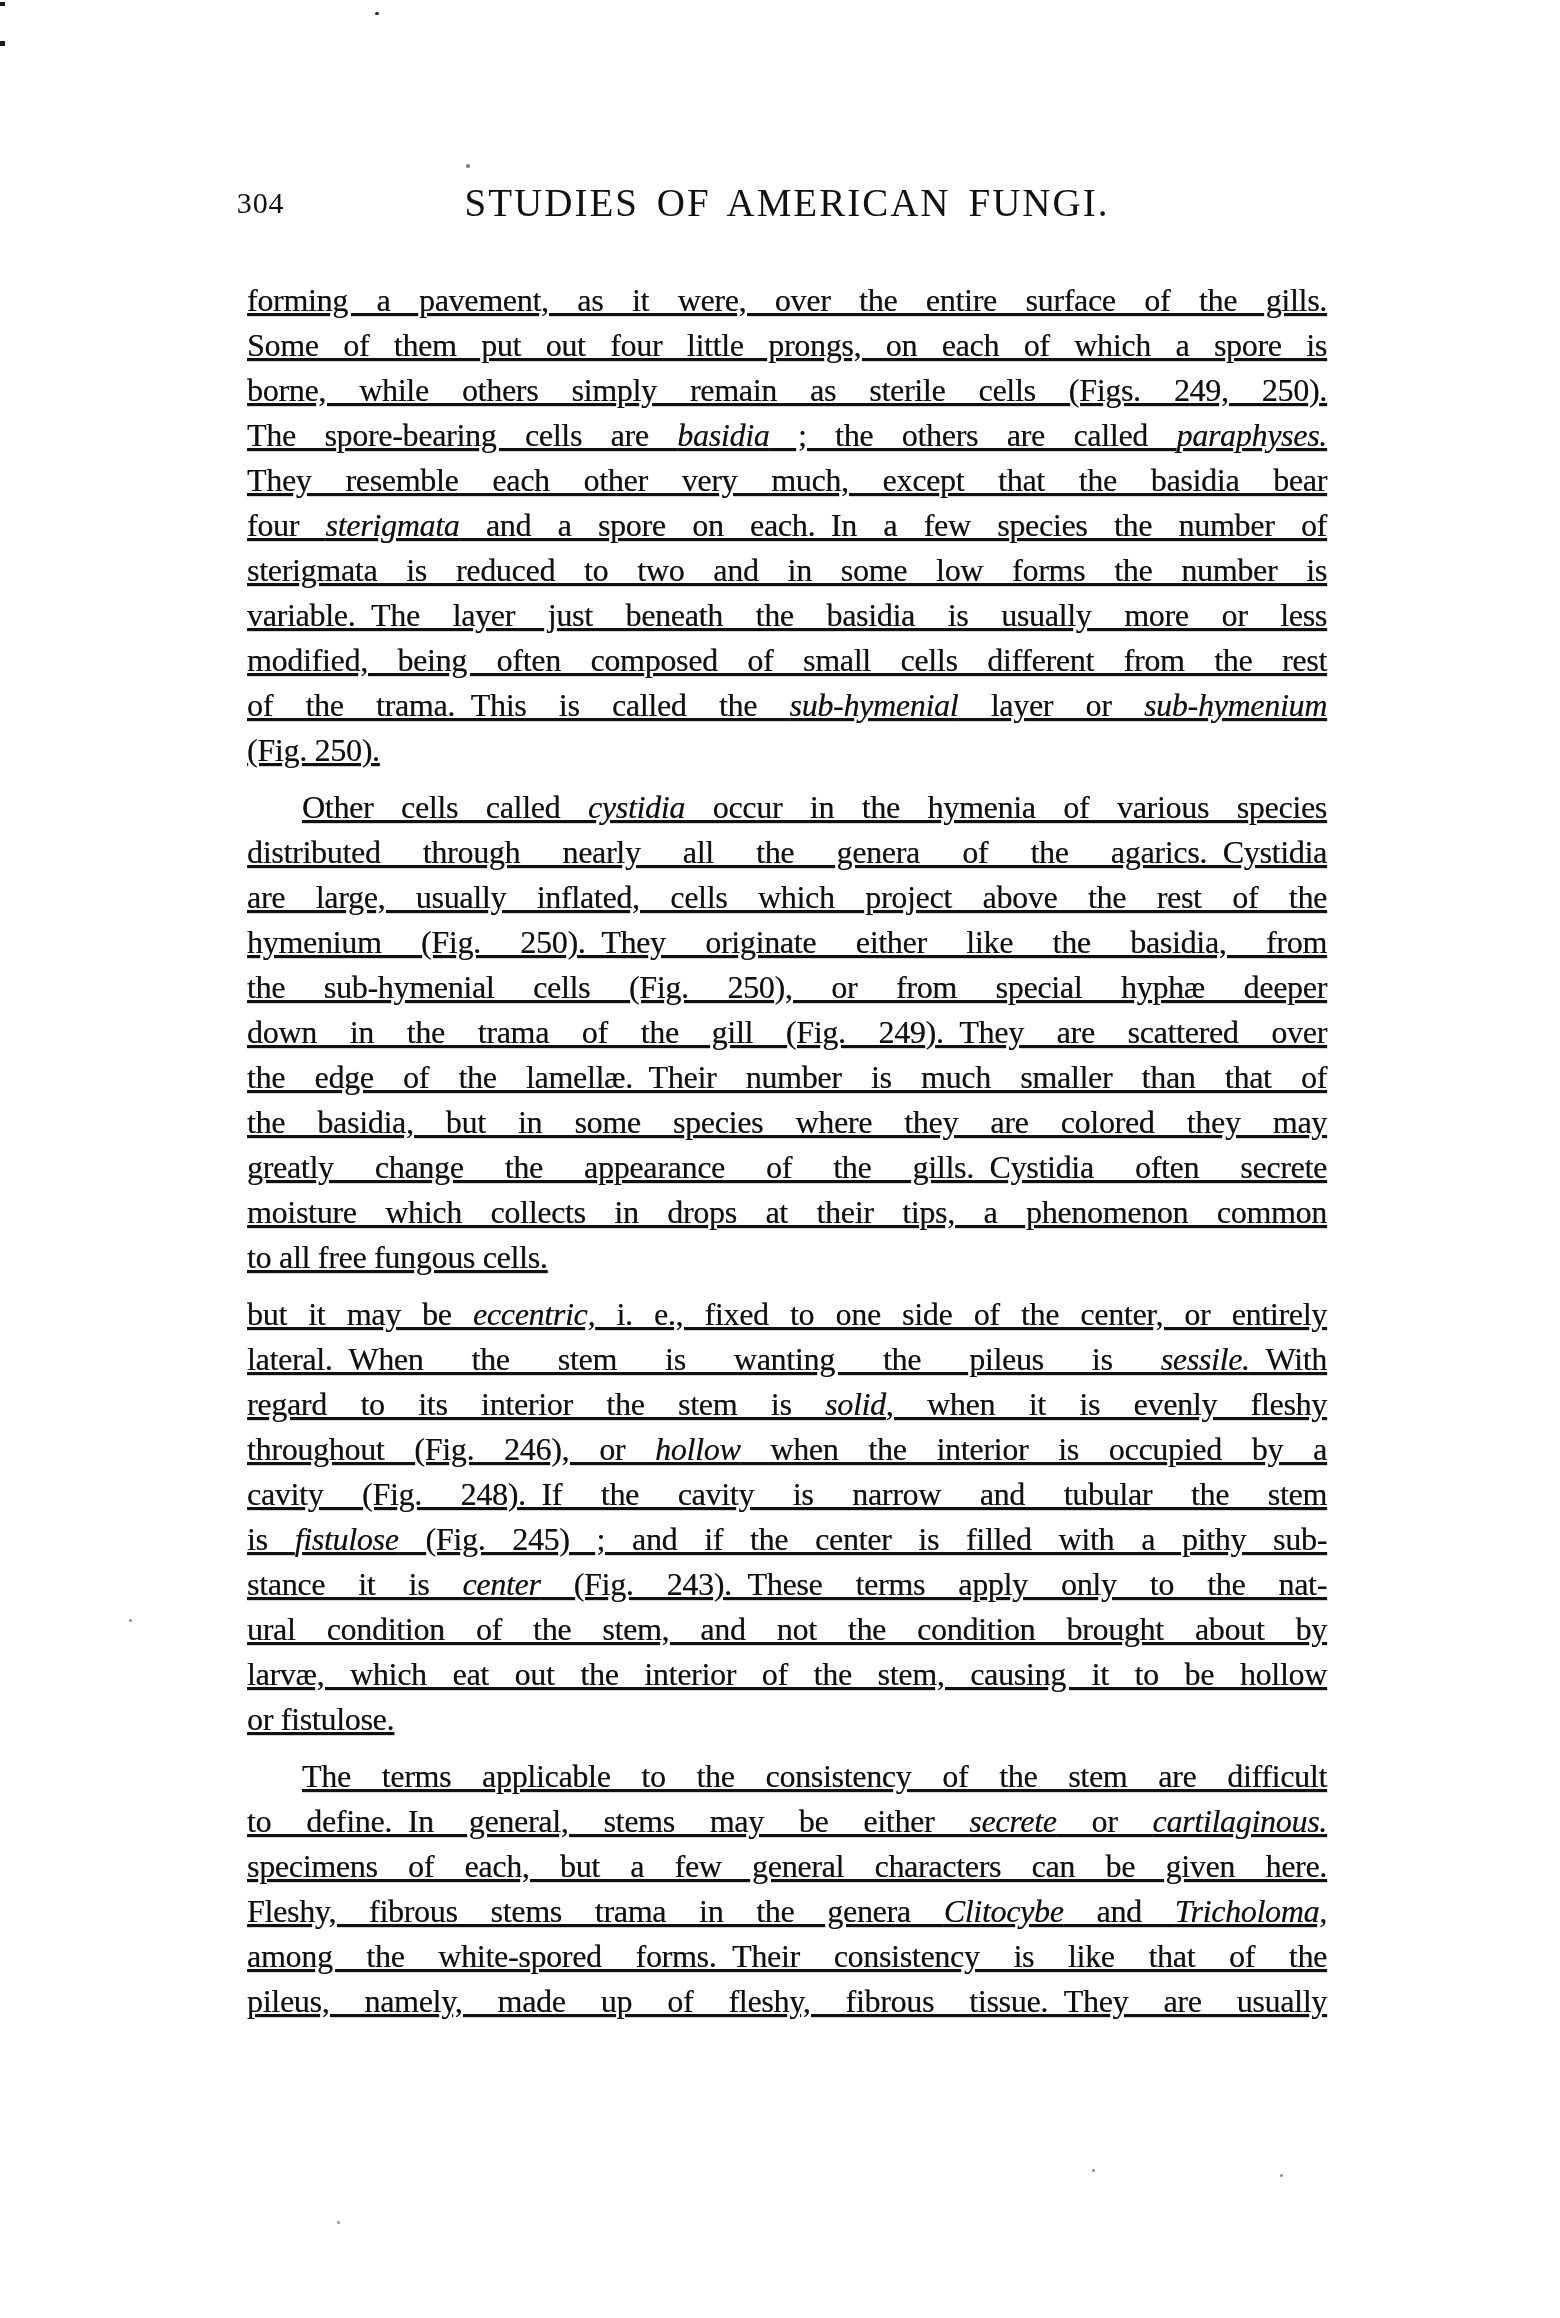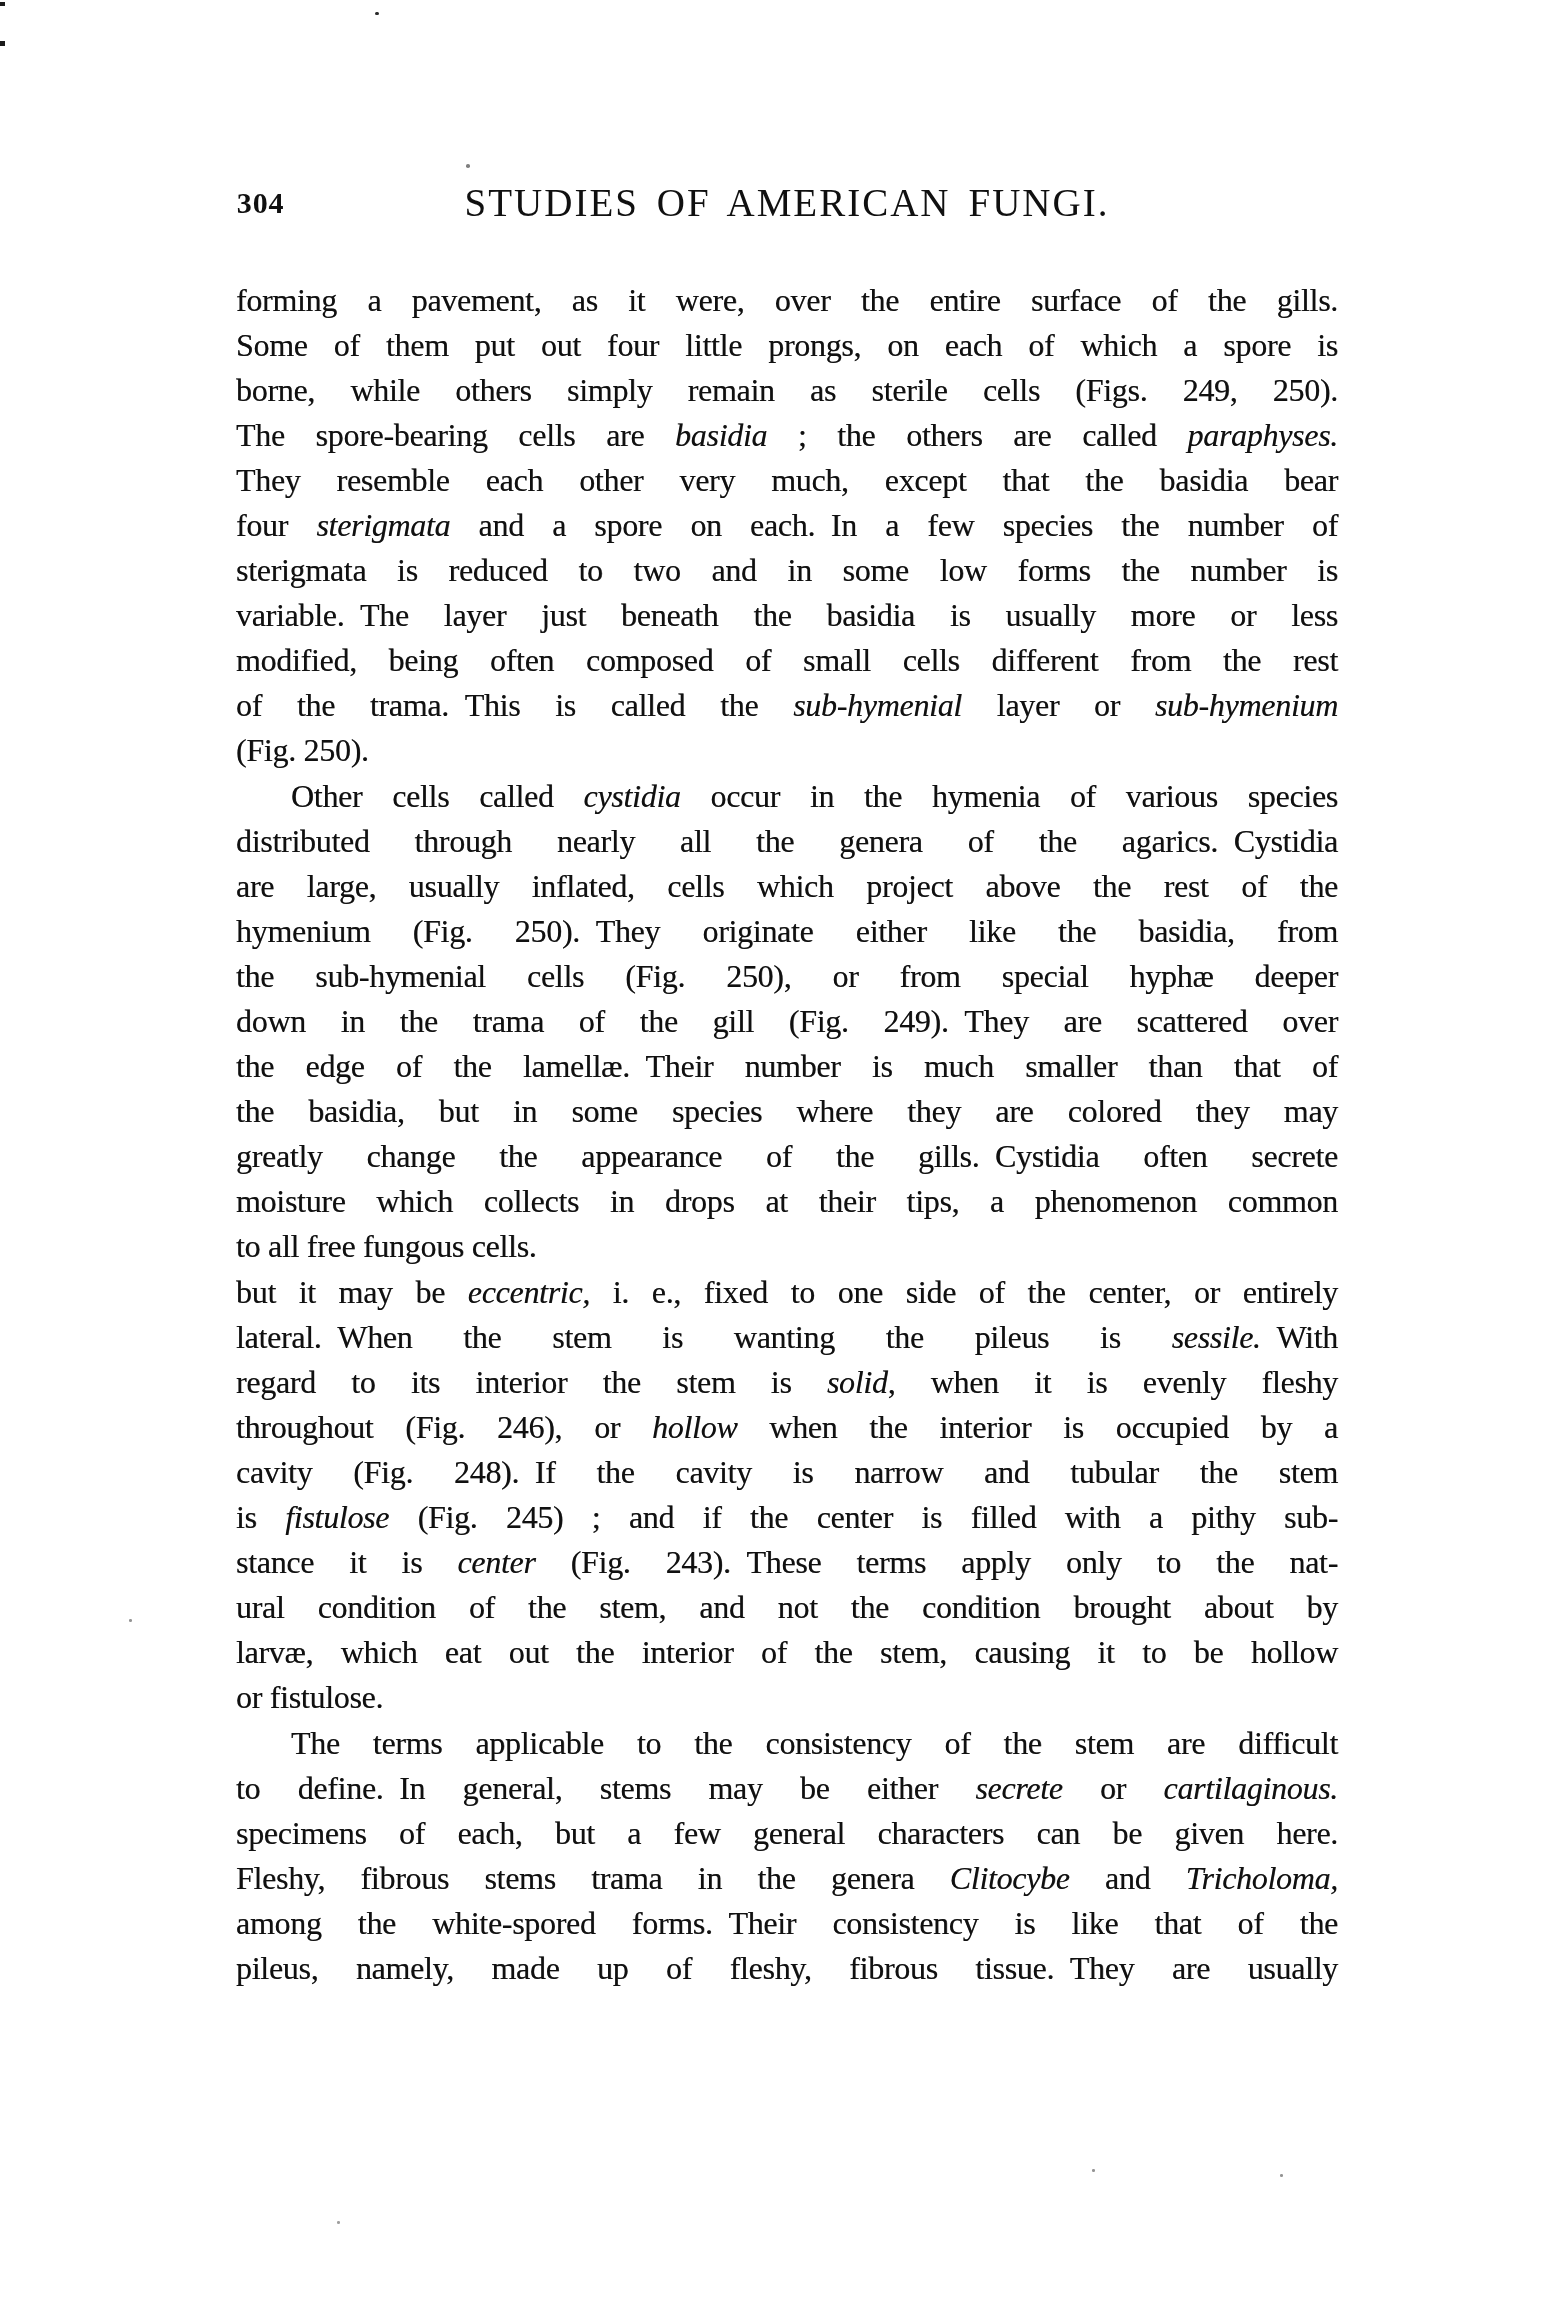--- a/index.html
+++ b/index.html
@@ -16,29 +16,28 @@
     position: absolute;
     left: 235px;
     top: 183px;
     width: 1104px;
   }
   .header { position: relative; height: 39px; }
   .page-number {
     position: absolute; left: 1.8px; top: 1.8px;
     font-size: 30px; line-height: 36px;
     letter-spacing: 0.9px;
-    font-weight: bold;
   }
   .running-title {
     text-align: center;
     font-size: 39px; line-height: 39px;
     letter-spacing: 2px; word-spacing: 6.2px;
   }
   .body { margin-top: 56px; }
-  .paragraph { margin: 1px; }
+  .paragraph { margin: 12px; text-decoration: underline; }
   .line {
     height: 45px;
     line-height: 45px;
     font-size: 32px;
     letter-spacing: -0.3px;
     text-align: justify;
     text-align-last: justify;
     white-space: normal;
     text-shadow: 0.3px 0.3px 0.4px rgba(0,0,0,0.55);
   }

